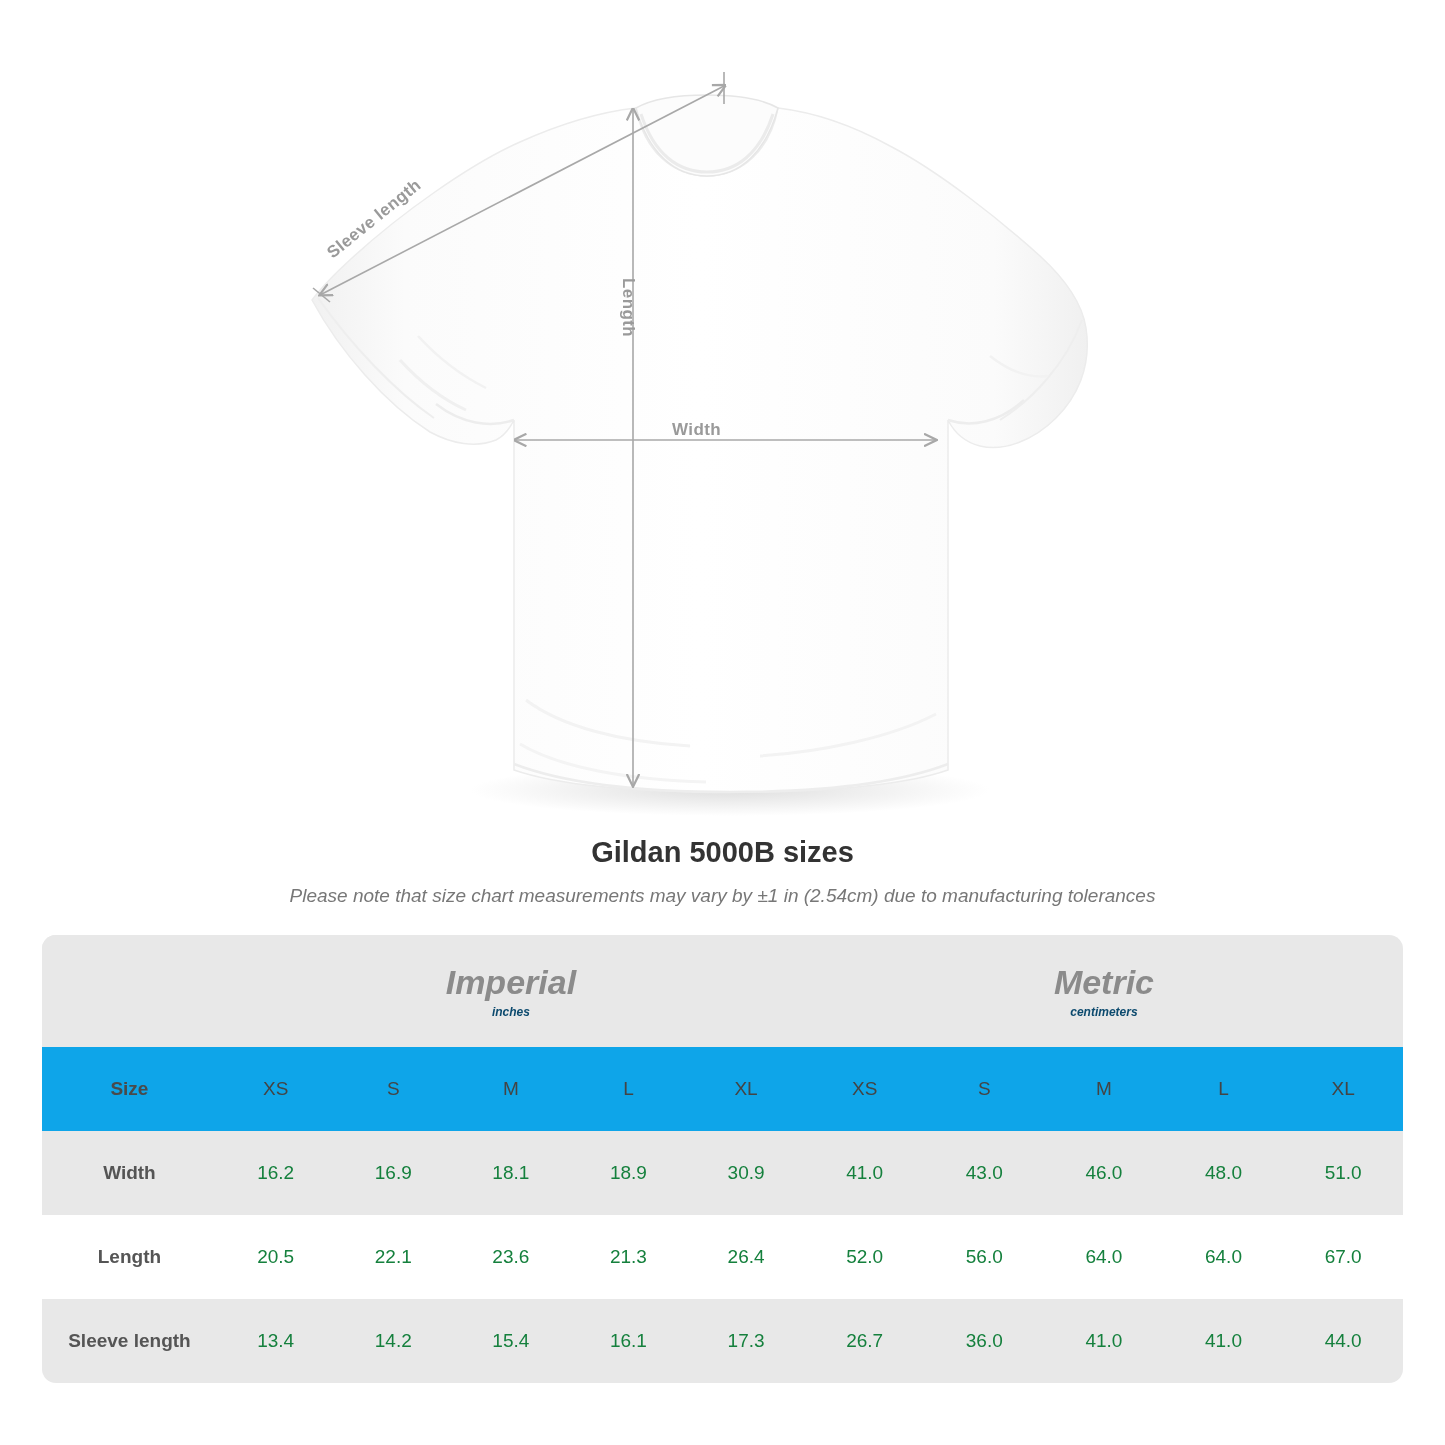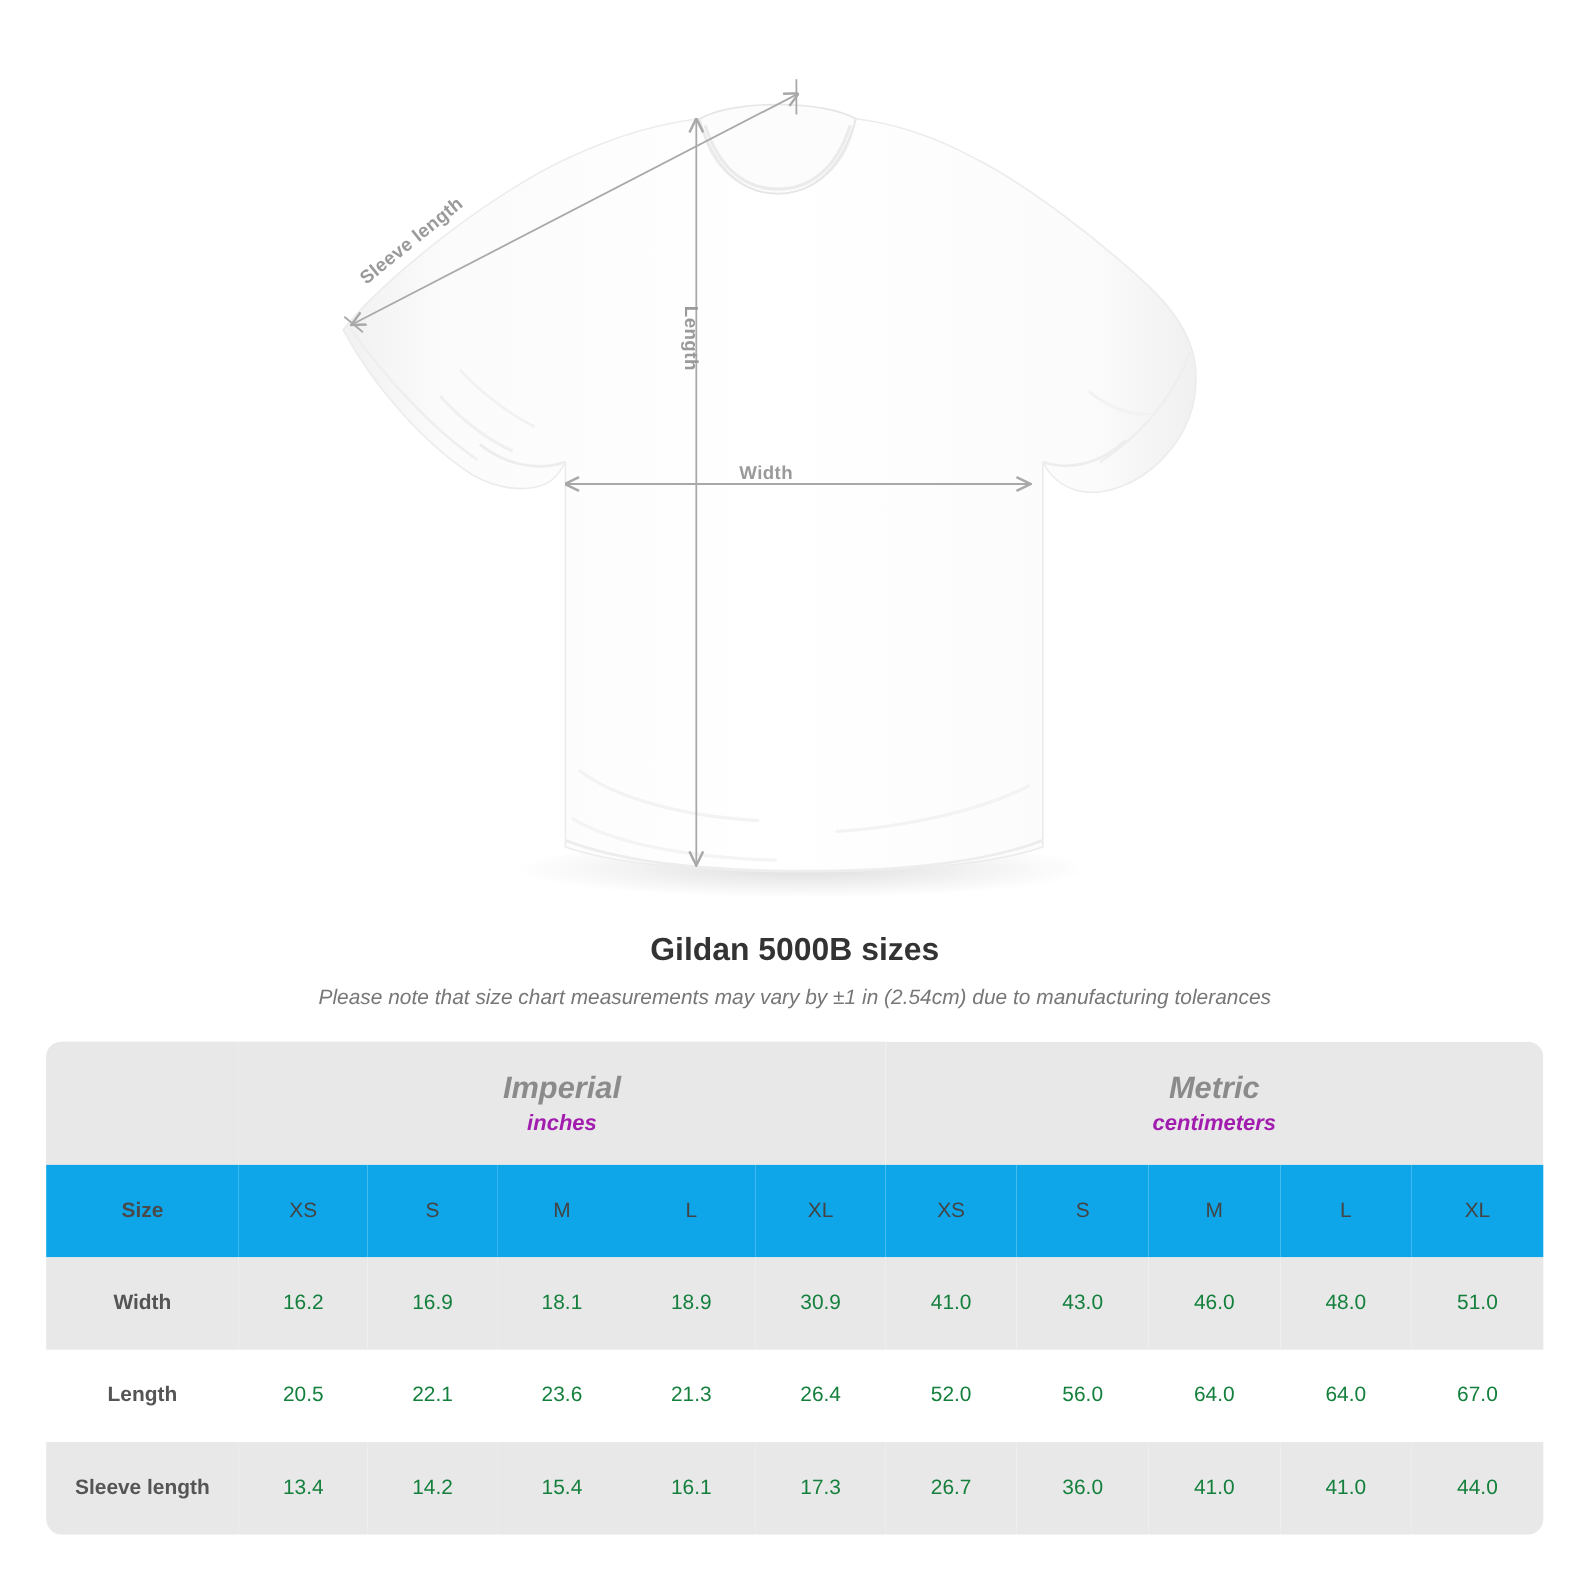--- a/index.html
+++ b/index.html
@@ -40,21 +40,21 @@
   .dim-label.width {
     left: 672px; top: 420px;
   }
   .dim-label.sleeve {
     left: 336px; top: 243px;
     transform-origin: left bottom;
     transform: rotate(-39deg);
   }
 
   
-  .title-block { text-align: center; margin-top: 18px; }
+  .title-block { text-align: center; margin-top: 6px; }
   .chart-title {
     font-size: 29px;
     font-weight: bold;
     color: #333333;
     margin: 0 0 16px 0;
   }
   .chart-note {
     font-size: 19px;
     font-style: italic;
     color: #777777;
@@ -73,30 +73,30 @@
   table.size-table td, table.size-table th {
     border: none;
     text-align: center;
     vertical-align: middle;
   }
   .unit-head {
     background: #e8e8e8;
     height: 112px;
   }
   .unit-head .unit-name {
-    font-size: 28px;
+    font-size: 34px;
     font-style: italic;
     font-weight: bold;
     color: #8b8b8b;
     line-height: 1.25;
   }
   .unit-head .unit-sub {
-    font-size: 20px;
+    font-size: 12px;
     font-style: italic;
-    color: #a21caf;
+    color: #0c4a6e;
     line-height: 1.5;
   }
   .corner-cell { background: #e8e8e8; }
 
   tr.row-size td {
     height: 84px;
     background: #0ea5e9;
     font-size: 19px;
     color: #444444;
   }

